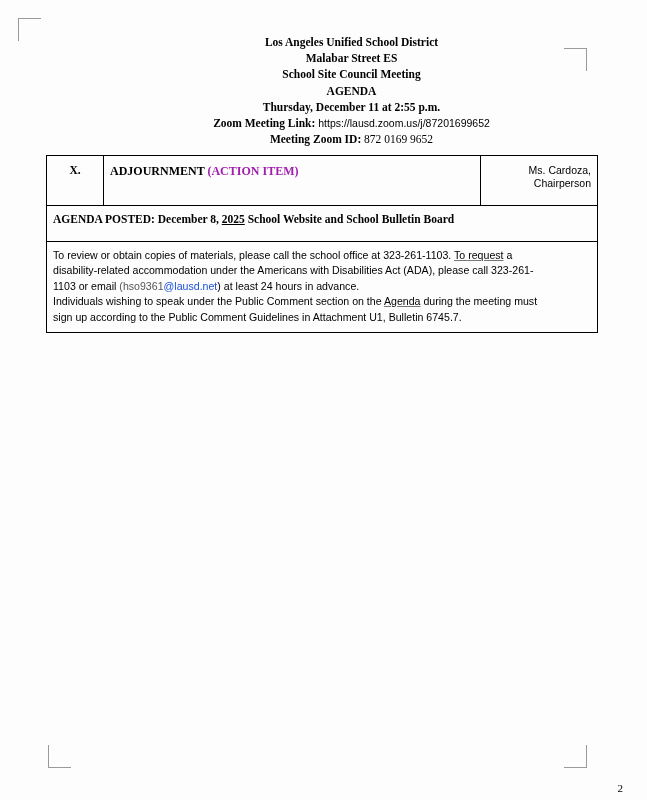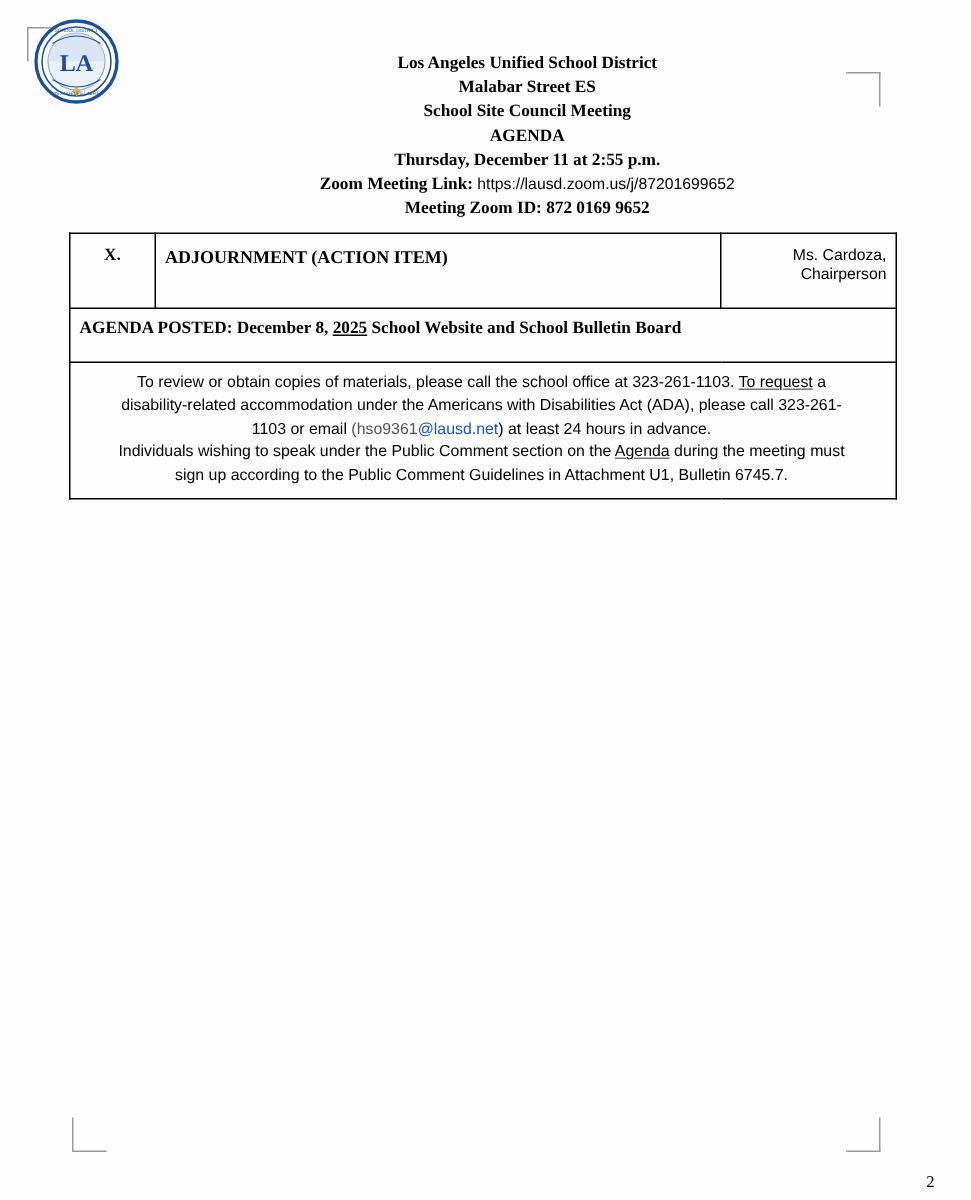--- a/index.html
+++ b/index.html
@@ -48,40 +48,40 @@
     top: 34px;
     width: 647px;
     text-align: center;
     font-weight: bold;
     font-size: 11.5px;
     line-height: 16.2px;
     padding-left: 28px;
   }
   .header .line { white-space: nowrap; }
   .url-plain { font-weight: normal; font-family: "Liberation Sans", sans-serif; font-size: 10.5px; }
-  .mono-num { font-weight: bold; text-align: center; }
+  .mono-num { font-weight: normal; text-align: center; }
 
   
   table.agenda {
     position: absolute;
     left: 46px;
     top: 155px;
     width: 552px;
     border-collapse: collapse;
     table-layout: fixed;
   }
   table.agenda td {
     border: 1px solid #000000;
     vertical-align: top;
     padding: 4px 6px;
   }
   .col-num { width: 44px; text-align: center; font-weight: bold; font-size: 11.5px; padding-top: 8px !important; }
   .col-item { font-weight: bold; font-size: 12px; padding-top: 8px !important; }
   .col-person { width: 104px; text-align: right; font-family: "Liberation Sans", sans-serif; font-size: 10.5px; font-weight: normal; padding-top: 8px !important; line-height: 13px; }
-  .action { color: #000000; }
+  .action { color: #a21caf; }
   .row-tall { height: 50px; }
 
   .posted {
     font-weight: bold;
     font-size: 11.5px;
     padding-top: 7px !important;
     padding-bottom: 16px !important;
   }
   .posted .u { text-decoration: underline; }
   .next {
@@ -90,21 +90,21 @@
     padding-top: 7px !important;
     padding-bottom: 14px !important;
   }
   .notes {
     font-family: "Liberation Sans", sans-serif;
     font-size: 10.6px;
     line-height: 14.4px;
     font-weight: normal;
     padding: 6px 8px 8px 6px !important;
   }
-  .notes p { margin: 0; text-align: center; }
+  .notes p { margin: 0; }
   .notes p + p { margin-top: 1px; }
   .sp-u { text-decoration: underline; text-decoration-color: #777; }
   .mail { color: #1a4fd6; }
   .mail-plain { color: #555; }
 
   .pagenum {
     position: absolute;
     right: 24px;
     bottom: 6px;
     font-size: 11px;
@@ -114,34 +114,20 @@
 </head>
 <body>
 
 <div class="page">
 
   <div class="crop tl"></div>
   <div class="crop tr"></div>
   <div class="crop bl"></div>
   <div class="crop br"></div>
 
-  <div class="seal">
-    <svg width="58" height="58" viewBox="0 0 58 58">
-      <circle cx="29" cy="29" r="27" fill="#ffffff" stroke="#1b4f9c" stroke-width="2.2"></circle>
-      <circle cx="29" cy="29" r="23" fill="#ffffff" stroke="#1b4f9c" stroke-width="1"></circle>
-      <circle cx="29" cy="29" r="19" fill="#eaf1fa" stroke="#8aa8cf" stroke-width="0.8"></circle>
-      <path d="M10 29a19 19 0 0 1 38 0z" fill="#cfe0f2" opacity="0.6"></path>
-      <text x="29" y="35" font-family="Liberation Serif, serif" font-size="16" font-weight="bold" fill="#1b4f9c" text-anchor="middle">LA</text>
-      <path d="M29 46 l3 3 -3 3 -3 -3z" fill="#e8b629"></path>
-      <path d="M13 17 q16 -10 32 0" fill="none" stroke="#1b4f9c" stroke-width="0.8"></path>
-      <path d="M13 41 q16 10 32 0" fill="none" stroke="#1b4f9c" stroke-width="0.8"></path>
-      <text x="29" y="51" font-family="Liberation Sans, sans-serif" font-size="3.2" fill="#1b4f9c" text-anchor="middle">LOS ANGELES UNIFIED</text>
-      <text x="29" y="9.5" font-family="Liberation Sans, sans-serif" font-size="3.2" fill="#1b4f9c" text-anchor="middle">SCHOOL DISTRICT</text>
-    </svg>
-  </div>
 
   <div class="header">
     <div class="line">Los Angeles Unified School District</div>
     <div class="line">Malabar Street ES</div>
     <div class="line">School Site Council Meeting</div>
     <div class="line">AGENDA</div>
     <div class="line">Thursday, December 11 at 2:55 p.m.</div>
     <div class="line">
       <span>Zoom Meeting Link:</span>
       <span class="url-plain">https://lausd.zoom.us/j/87201699652</span>

